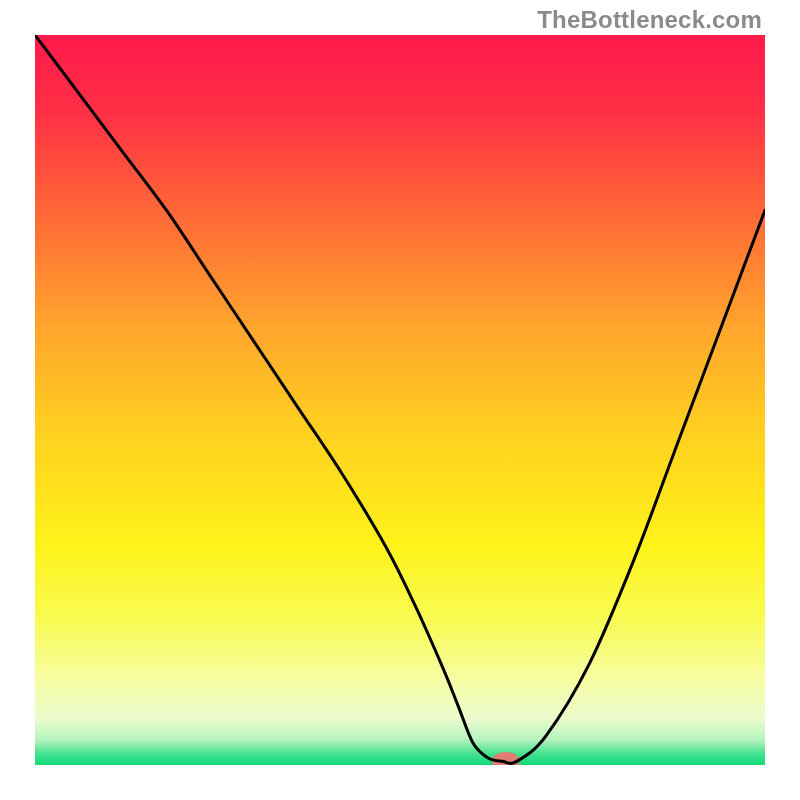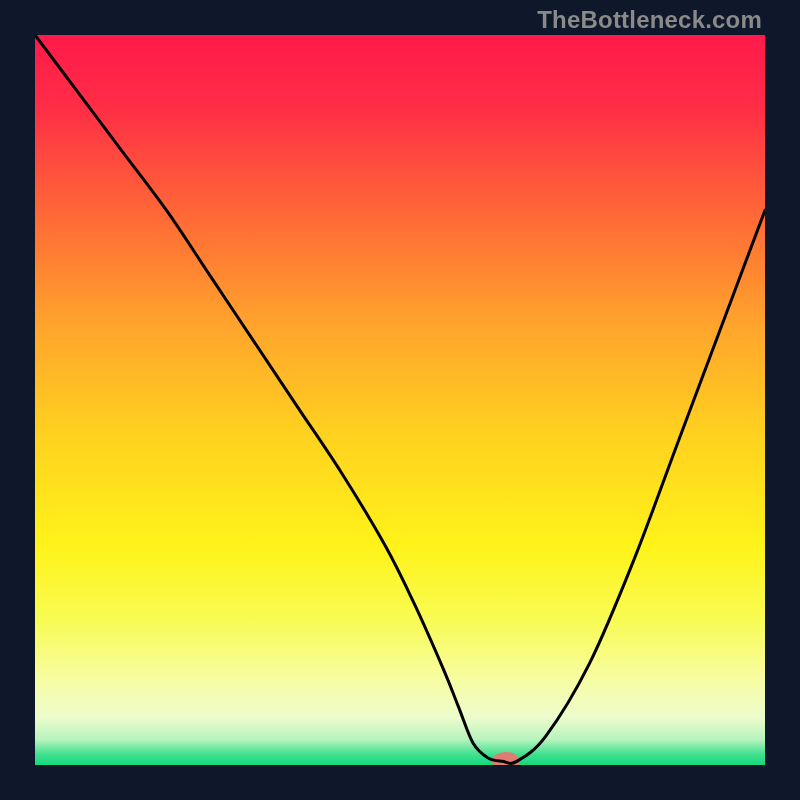--- a/index.html
+++ b/index.html
@@ -9,21 +9,21 @@
     height: 800px;
     background: #000;
     overflow: hidden;
   }
   .frame {
     position: absolute;
     left: 0;
     top: 0;
     width: 800px;
     height: 800px;
-    background: #0f172a;
+    background: #ffffff;
   }
   .plot {
     position: absolute;
     left: 35px;
     top: 35px;
     width: 730px;
     height: 730px;
     overflow: hidden;
   }
   .watermark {

